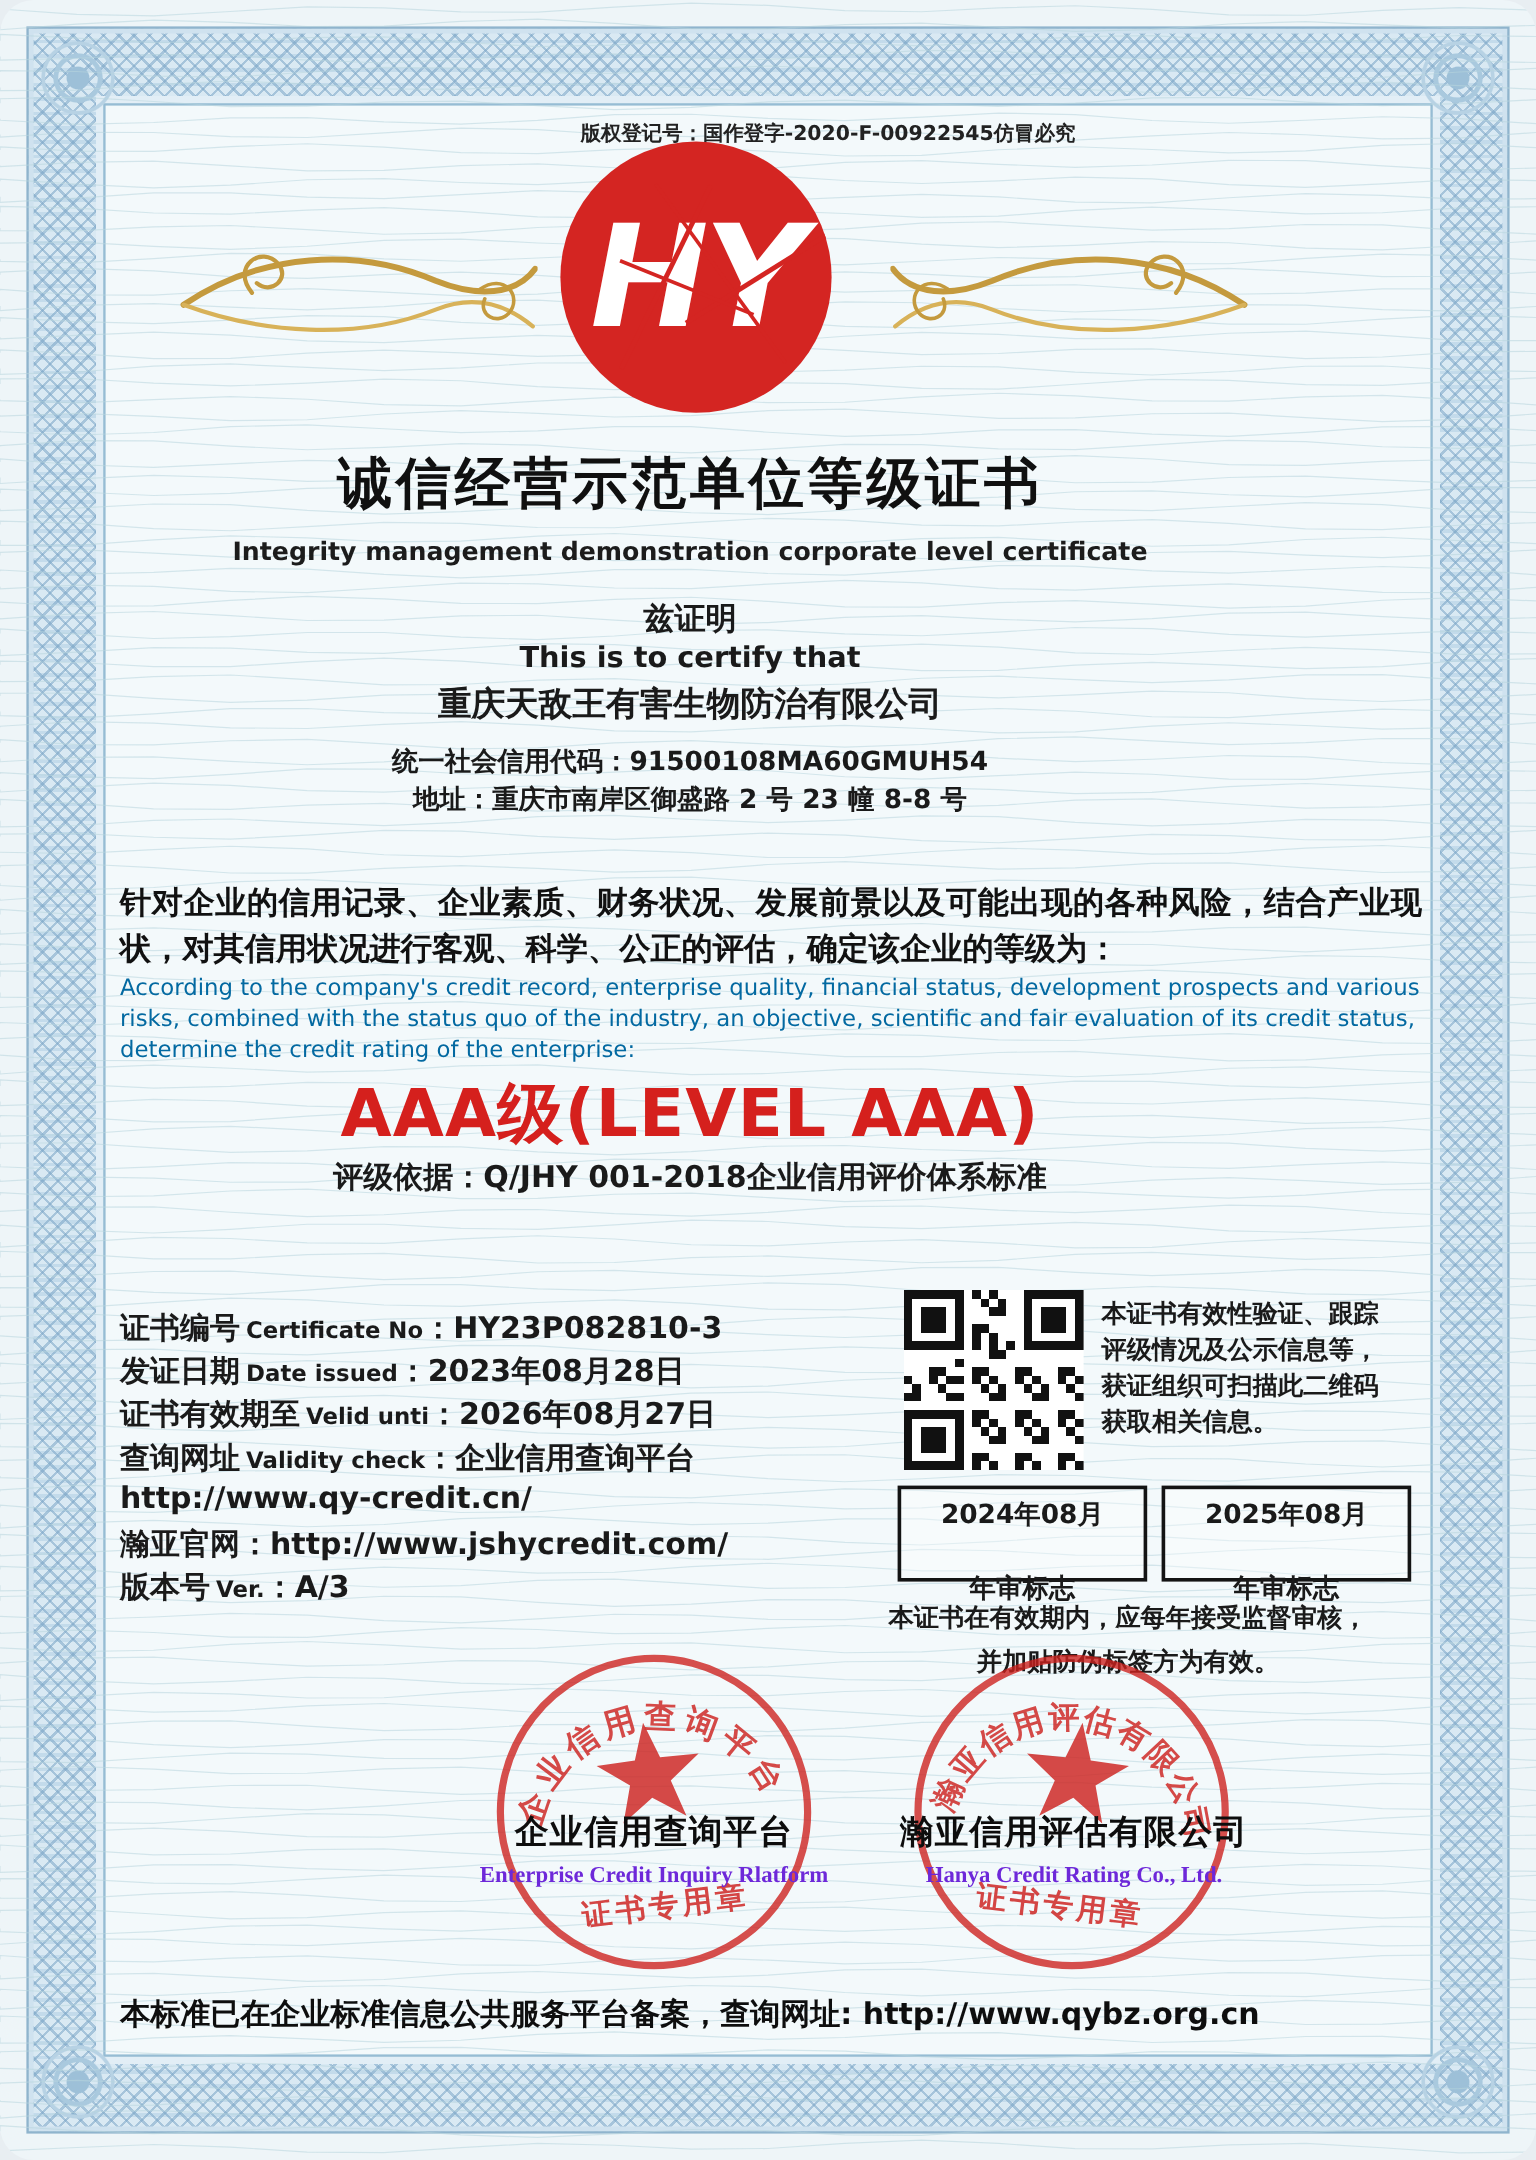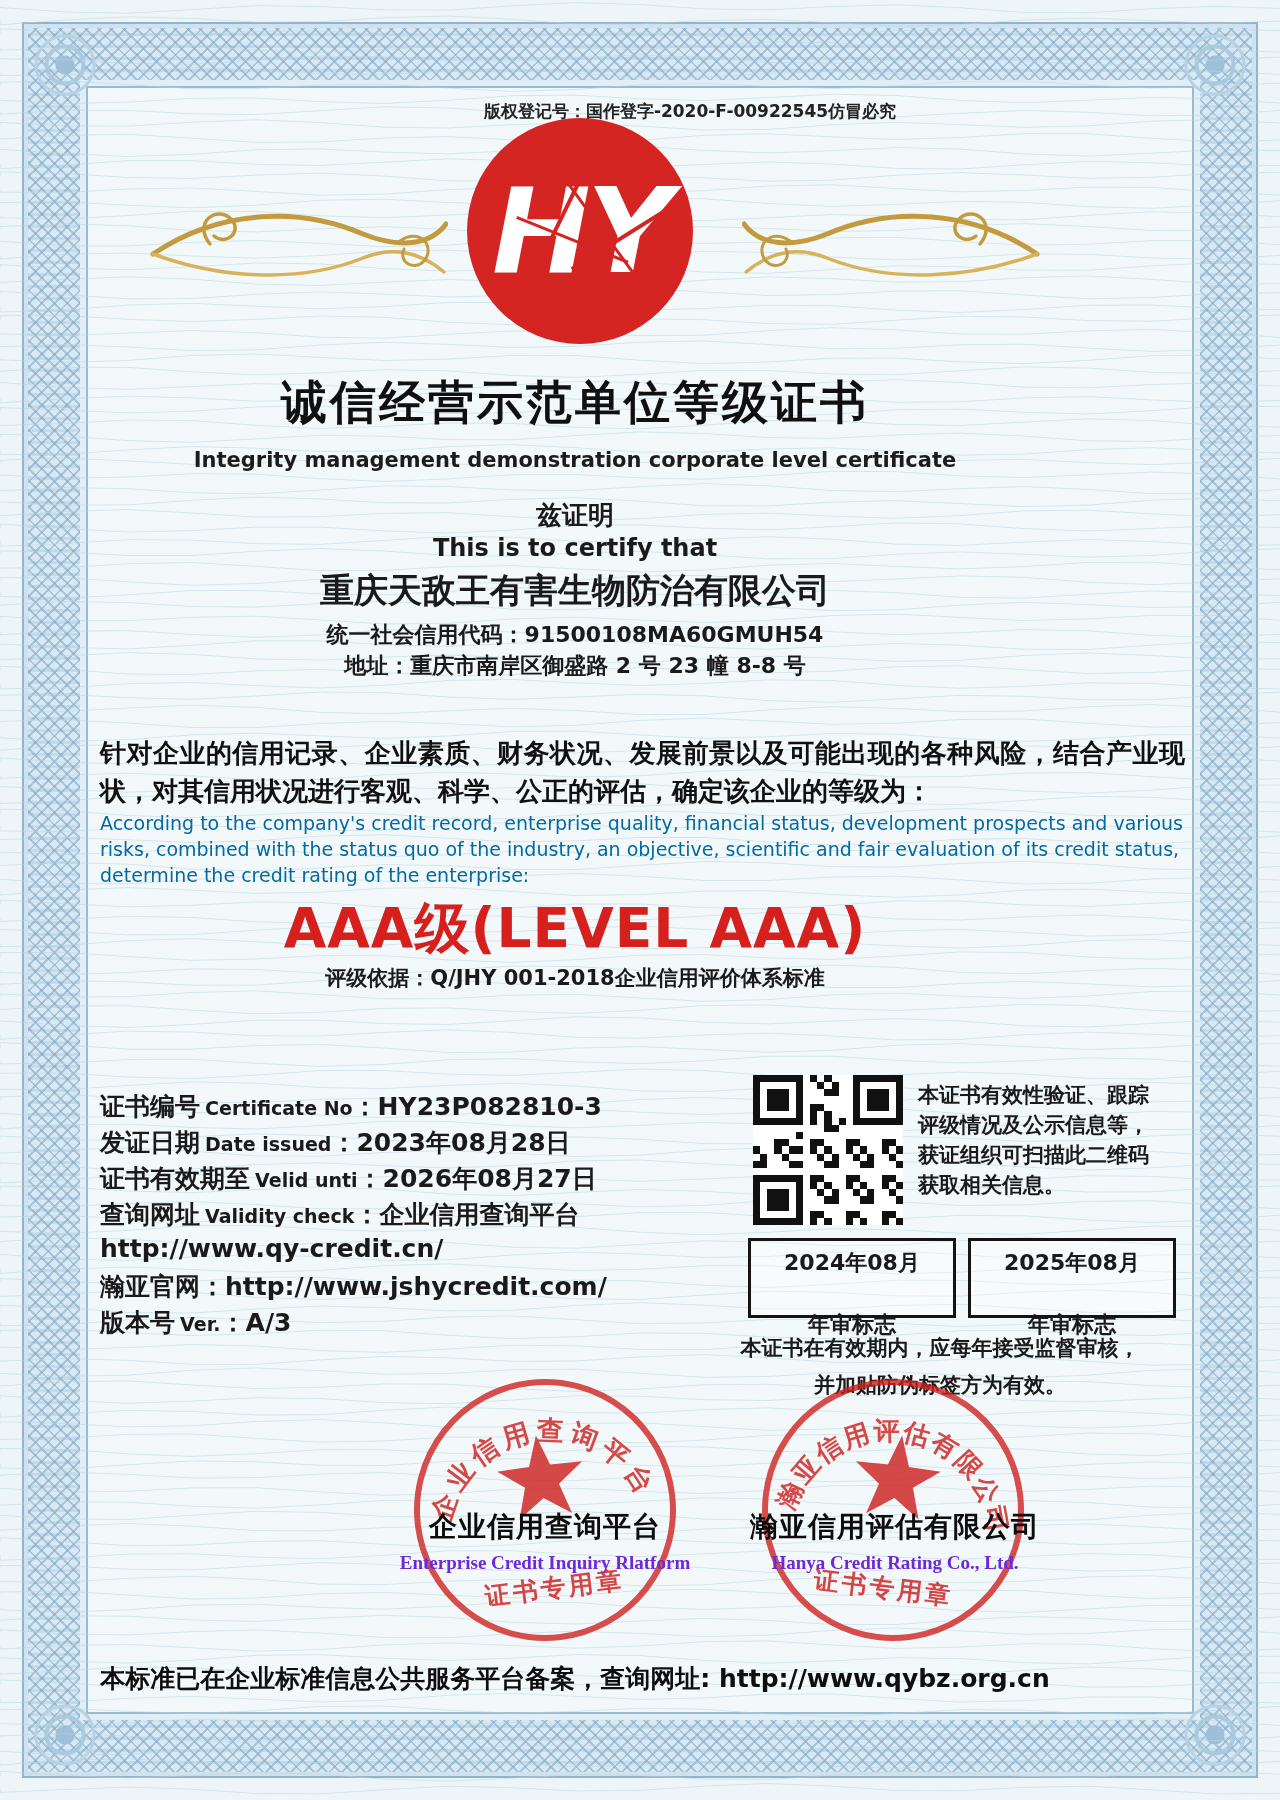--- a/index.html
+++ b/index.html
@@ -1,17 +1,17 @@
 <!DOCTYPE html>
 <html><head>
 <meta charset="utf-8">
 <style>
   html,body{margin:0;padding:0;background:#e8eef2;}
   .page{position:relative;width:1280px;height:1800px;margin:0 auto;background:#eef5f8;overflow:hidden;
-        font-family:"DejaVu Sans","Liberation Sans",sans-serif;color:#1a1a1a;}
+        font-family:"DejaVu Sans","Liberation Sans",sans-serif;color:#1a1a1a;border-radius:28px;}
   
   .frame-band{position:absolute;inset:22px;z-index:0;
     background:
       repeating-linear-gradient(45deg, rgba(124,166,199,.55) 0 2px, rgba(124,166,199,0) 2px 9px),
       repeating-linear-gradient(-45deg, rgba(124,166,199,.55) 0 2px, rgba(124,166,199,0) 2px 9px),
       repeating-linear-gradient(0deg, rgba(154,192,219,.35) 0 3px, rgba(154,192,219,0) 3px 12px),
       linear-gradient(#d9e9f3,#d9e9f3);
     border:2px solid #8fb4cd; box-shadow:inset 0 0 0 4px #cfe2ef;}
   .frame-hole{position:absolute;inset:86px;z-index:0;background:#f3f9fb;border:2px solid #96bcd4;
     box-shadow:0 0 0 6px #e2eef6;}
@@ -38,31 +38,31 @@
   .crack.c4{left:104px;top:62px;width:2.5px;height:120px;transform:rotate(-68deg);}
   .flourish{position:absolute;top:196px;}
   .flourish.left{left:148px;} .flourish.right{left:742px;transform:scaleX(-1);}
 
   .title-cn{position:absolute;top:372px;left:25px;width:1100px;text-align:center;
     font-size:46px;font-weight:800;letter-spacing:3px;color:#101010;}
   .title-en{position:absolute;top:448px;left:25px;width:1100px;text-align:center;
     font-size:21px;font-weight:600;color:#1c1c1c;}
   .certify-cn{position:absolute;top:498px;left:25px;width:1100px;text-align:center;font-size:26px;font-weight:700;}
   .certify-en{position:absolute;top:534px;left:25px;width:1100px;text-align:center;font-size:24px;font-weight:600;}
-  .company{position:absolute;top:568px;left:25px;width:1100px;text-align:center;font-size:34px;font-weight:900;}
+  .company{position:absolute;top:568px;left:25px;width:1100px;text-align:center;font-size:28px;font-weight:900;}
   .code-line{position:absolute;top:620px;left:25px;width:1100px;text-align:center;font-size:22px;font-weight:700;}
   .addr-line{position:absolute;top:651px;left:25px;width:1100px;text-align:center;font-size:22px;font-weight:700;}
 
   .para-cn{position:absolute;top:734px;left:100px;width:1085px;font-size:26px;font-weight:700;
     line-height:38px;text-align:justify;color:#111;}
   .para-en{position:absolute;top:810px;left:100px;width:1085px;font-size:19px;font-weight:500;
     line-height:26px;color:#0369a1;}
   .level{position:absolute;top:892px;left:25px;width:1100px;text-align:center;
     font-size:55px;font-weight:900;color:#d5201d;letter-spacing:1px;}
-  .basis-cn{position:absolute;top:964px;left:25px;width:1100px;text-align:center;font-size:21px;font-weight:700;}
+  .basis-cn{position:absolute;top:964px;left:25px;width:1100px;text-align:center;font-size:25px;font-weight:700;}
   .basis-en{position:absolute;top:994px;left:25px;width:1100px;text-align:center;font-size:19px;font-weight:600;}
 
   .details{position:absolute;top:1090px;left:100px;width:560px;}
   .drow{height:36px;white-space:nowrap;}
   .dcn{font-size:25px;font-weight:800;}
   .den{font-size:19px;font-weight:600;}
   .dval{font-size:25px;font-weight:700;}
 
   #qr-svg{position:absolute;top:1075px;left:753px;width:150px;height:150px;}
   .qr-note{position:absolute;top:1080px;left:918px;width:270px;font-size:21px;font-weight:700;line-height:30px;}

